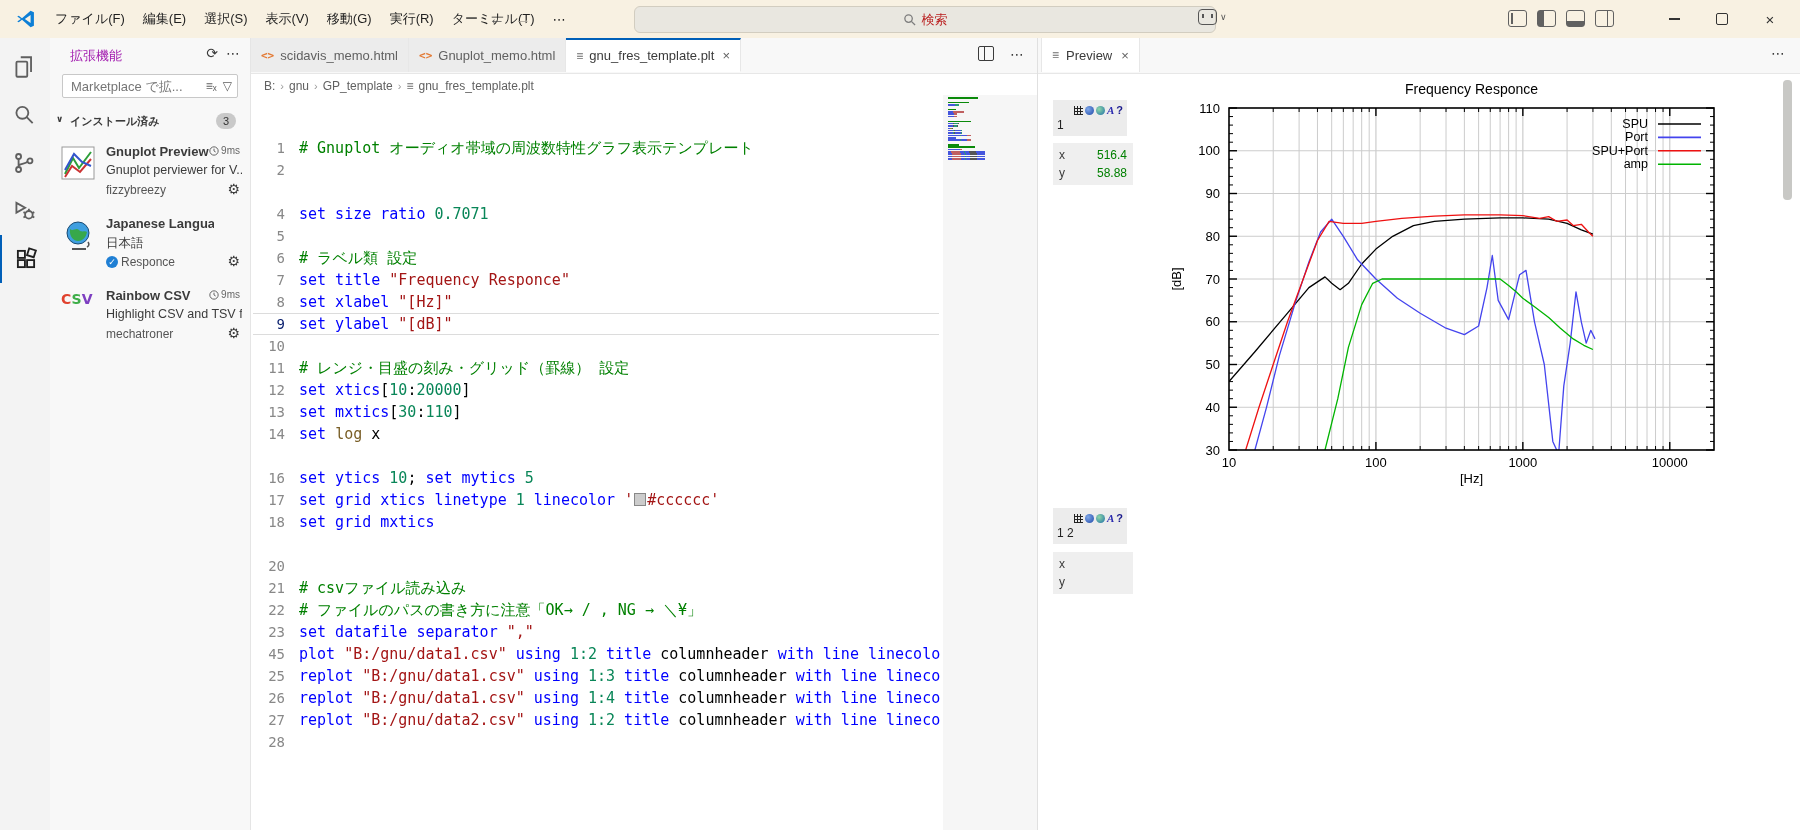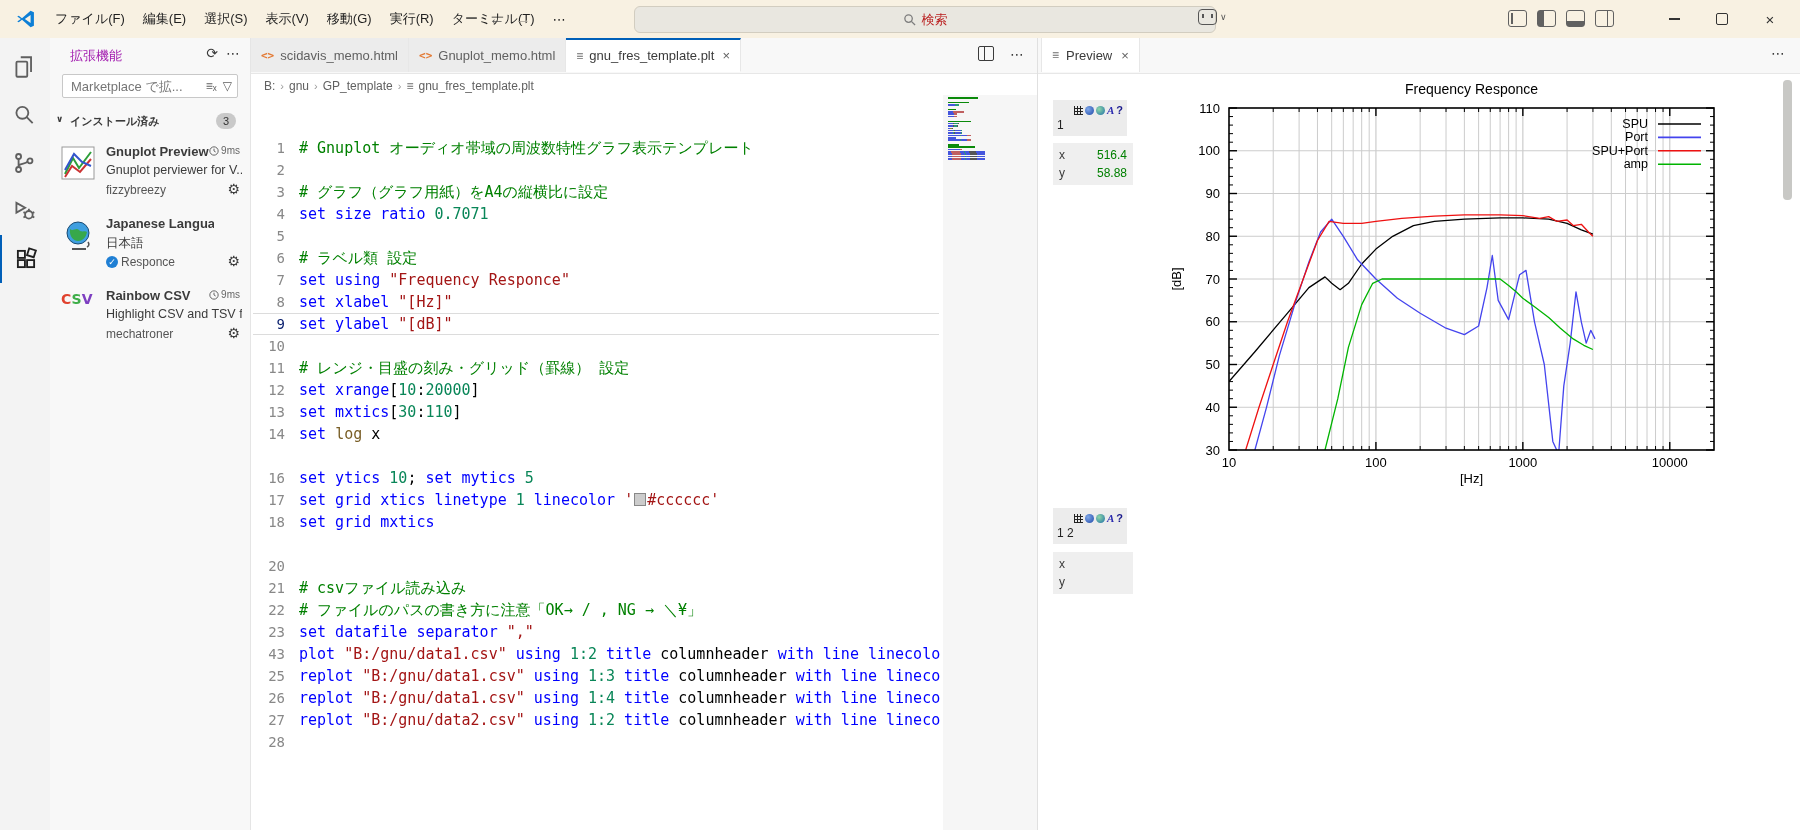--- a/index.html
+++ b/index.html
@@ -307,40 +307,39 @@
       <span class="crumb-sep">›</span>
       <span>GP_template</span>
       <span class="crumb-sep">›</span>
       <span class="fi-list">≡</span>
       <span>gnu_fres_template.plt</span>
     </div>
   <div class="code-wrap" id="code">
       <div class="cur-line" style="top: 218px;"></div>
       <div class="cl" style="top: 42px;"><span class="num">1</span><span class="c-cm"># Gnuplot オーディオ帯域の周波数特性グラフ表示テンプレート</span></div>
       <div class="cl" style="top: 64px;"><span class="num">2</span></div>
-      <div class="cl" style="top: 86px;"><span class="num">3</span><span class="c-cm"># グラフ（グラフ用紙）をA4の縦横比に設定</span></div>
       <div class="cl" style="top: 108px;"><span class="num">4</span><span class="c-kw">set size ratio</span><span class="c-nu"> 0.7071</span></div>
       <div class="cl" style="top: 130px;"><span class="num">5</span></div>
       <div class="cl" style="top: 152px;"><span class="num">6</span><span class="c-cm"># ラベル類 設定</span></div>
-      <div class="cl" style="top: 174px;"><span class="num">7</span><span class="c-kw">set using </span><span class="c-st">"Frequency Responce"</span></div>
+      <div class="cl" style="top: 174px;"><span class="num">7</span><span class="c-kw">set title </span><span class="c-st">"Frequency Responce"</span></div>
       <div class="cl" style="top: 196px;"><span class="num">8</span><span class="c-kw">set xlabel </span><span class="c-st">"[Hz]"</span></div>
       <div class="cl" style="top: 218px;"><span class="num cur-line-num">9</span><span class="c-kw">set ylabel </span><span class="c-st">"[dB]"</span></div>
       <div class="cl" style="top: 240px;"><span class="num">10</span></div>
       <div class="cl" style="top: 262px;"><span class="num">11</span><span class="c-cm"># レンジ・目盛の刻み・グリッド（罫線） 設定</span></div>
-      <div class="cl" style="top: 284px;"><span class="num">12</span><span class="c-kw">set xrange</span><span class="c-tx">[</span><span class="c-nu">10</span><span class="c-tx">:</span><span class="c-nu">20000</span><span class="c-tx">]</span></div>
+      <div class="cl" style="top: 284px;"><span class="num">12</span><span class="c-kw">set xtics</span><span class="c-tx">[</span><span class="c-nu">10</span><span class="c-tx">:</span><span class="c-nu">20000</span><span class="c-tx">]</span></div>
       <div class="cl" style="top: 306px;"><span class="num">13</span><span class="c-kw">set mxtics</span><span class="c-tx">[</span><span class="c-nu">30</span><span class="c-tx">:</span><span class="c-nu">110</span><span class="c-tx">]</span></div>
       <div class="cl" style="top: 328px;"><span class="num">14</span><span class="c-kw">set </span><span class="c-fn">log</span><span class="c-tx"> x</span></div>
       <div class="cl" style="top: 372px;"><span class="num">16</span><span class="c-kw">set ytics </span><span class="c-nu">10</span><span class="c-tx">; </span><span class="c-kw">set mytics </span><span class="c-nu">5</span></div>
       <div class="cl" style="top: 394px;"><span class="num">17</span><span class="c-kw">set grid xtics linetype </span><span class="c-nu">1</span><span class="c-kw"> linecolor </span><span class="c-st">'</span><span class="c-sw"></span><span class="c-st">#cccccc'</span></div>
       <div class="cl" style="top: 416px;"><span class="num">18</span><span class="c-kw">set grid mxtics</span></div>
       <div class="cl" style="top: 460px;"><span class="num">20</span></div>
       <div class="cl" style="top: 482px;"><span class="num">21</span><span class="c-cm"># csvファイル読み込み</span></div>
       <div class="cl" style="top: 504px;"><span class="num">22</span><span class="c-cm"># ファイルのパスの書き方に注意「OK→ / , NG → ＼¥」</span></div>
       <div class="cl" style="top: 526px;"><span class="num">23</span><span class="c-kw">set datafile separator </span><span class="c-st">","</span></div>
-      <div class="cl" style="top: 548px;"><span class="num">43</span><span class="c-kw">plot </span><span class="c-st">"B:/gnu/data1.csv"</span><span class="c-kw"> using </span><span class="c-nu">1:2</span><span class="c-kw"> title </span><span class="c-tx">columnheader </span><span class="c-kw">with line linecolor</span></div>
+      <div class="cl" style="top: 548px;"><span class="num">45</span><span class="c-kw">plot </span><span class="c-st">"B:/gnu/data1.csv"</span><span class="c-kw"> using </span><span class="c-nu">1:2</span><span class="c-kw"> title </span><span class="c-tx">columnheader </span><span class="c-kw">with line linecolor</span></div>
       <div class="cl" style="top: 570px;"><span class="num">25</span><span class="c-kw">replot </span><span class="c-st">"B:/gnu/data1.csv"</span><span class="c-kw"> using </span><span class="c-nu">1:3</span><span class="c-kw"> title </span><span class="c-tx">columnheader </span><span class="c-kw">with line linecol</span></div>
       <div class="cl" style="top: 592px;"><span class="num">26</span><span class="c-kw">replot </span><span class="c-st">"B:/gnu/data1.csv"</span><span class="c-kw"> using </span><span class="c-nu">1:4</span><span class="c-kw"> title </span><span class="c-tx">columnheader </span><span class="c-kw">with line linecol</span></div>
       <div class="cl" style="top: 614px;"><span class="num">27</span><span class="c-kw">replot </span><span class="c-st">"B:/gnu/data2.csv"</span><span class="c-kw"> using </span><span class="c-nu">1:2</span><span class="c-kw"> title </span><span class="c-tx">columnheader </span><span class="c-kw">with line linecol</span></div>
       <div class="cl" style="top: 636px;"><span class="num">28</span></div>
     </div>
   <div class="minimap-strip">
       <div id="minimap">
         <div class="mm-bar" style="left: 5px; top: 2px; width: 30.4px; background: rgb(10, 138, 10);"></div>
         <div class="mm-bar" style="left: 5px; top: 6.7px; width: 20.98px; background: rgb(10, 138, 10);"></div>
         <div class="mm-bar" style="left: 5px; top: 9.05px; width: 7.28px; background: rgb(68, 85, 221);"></div>

